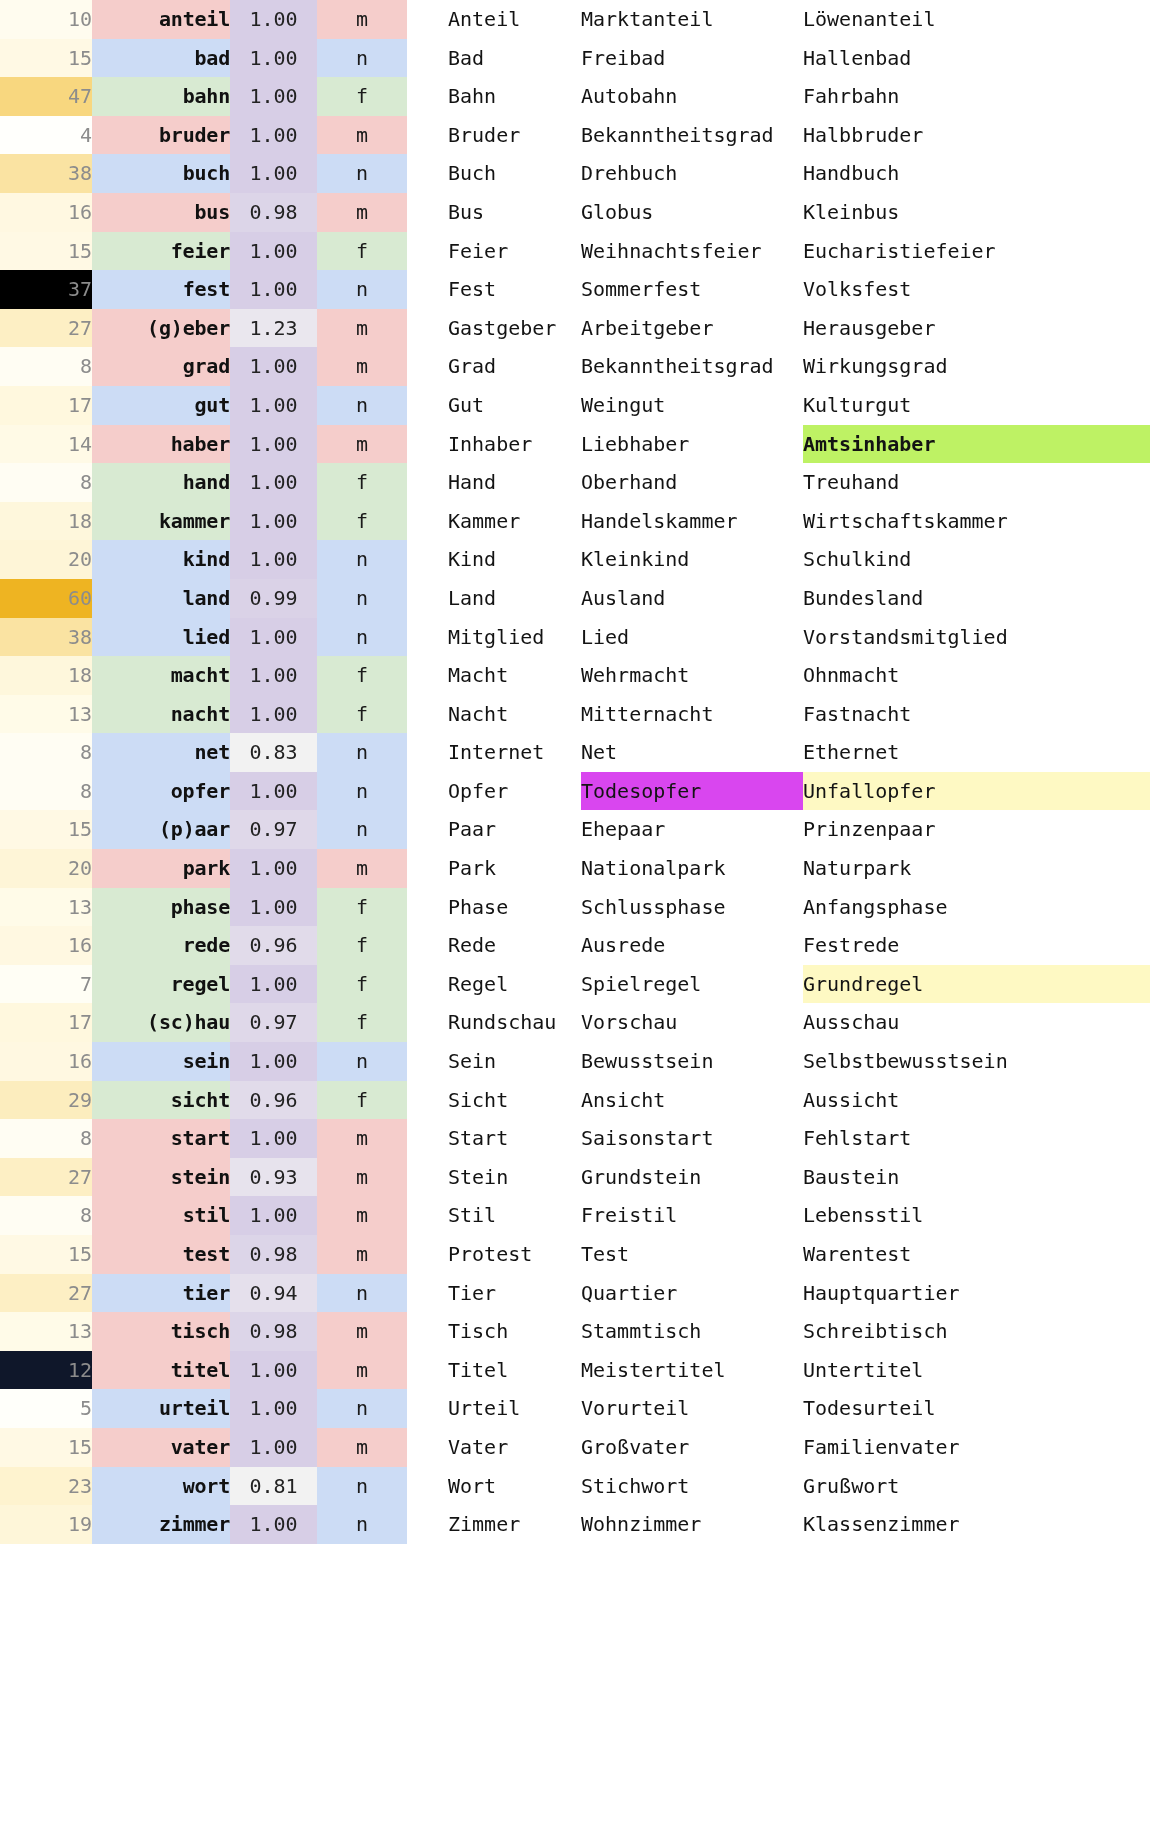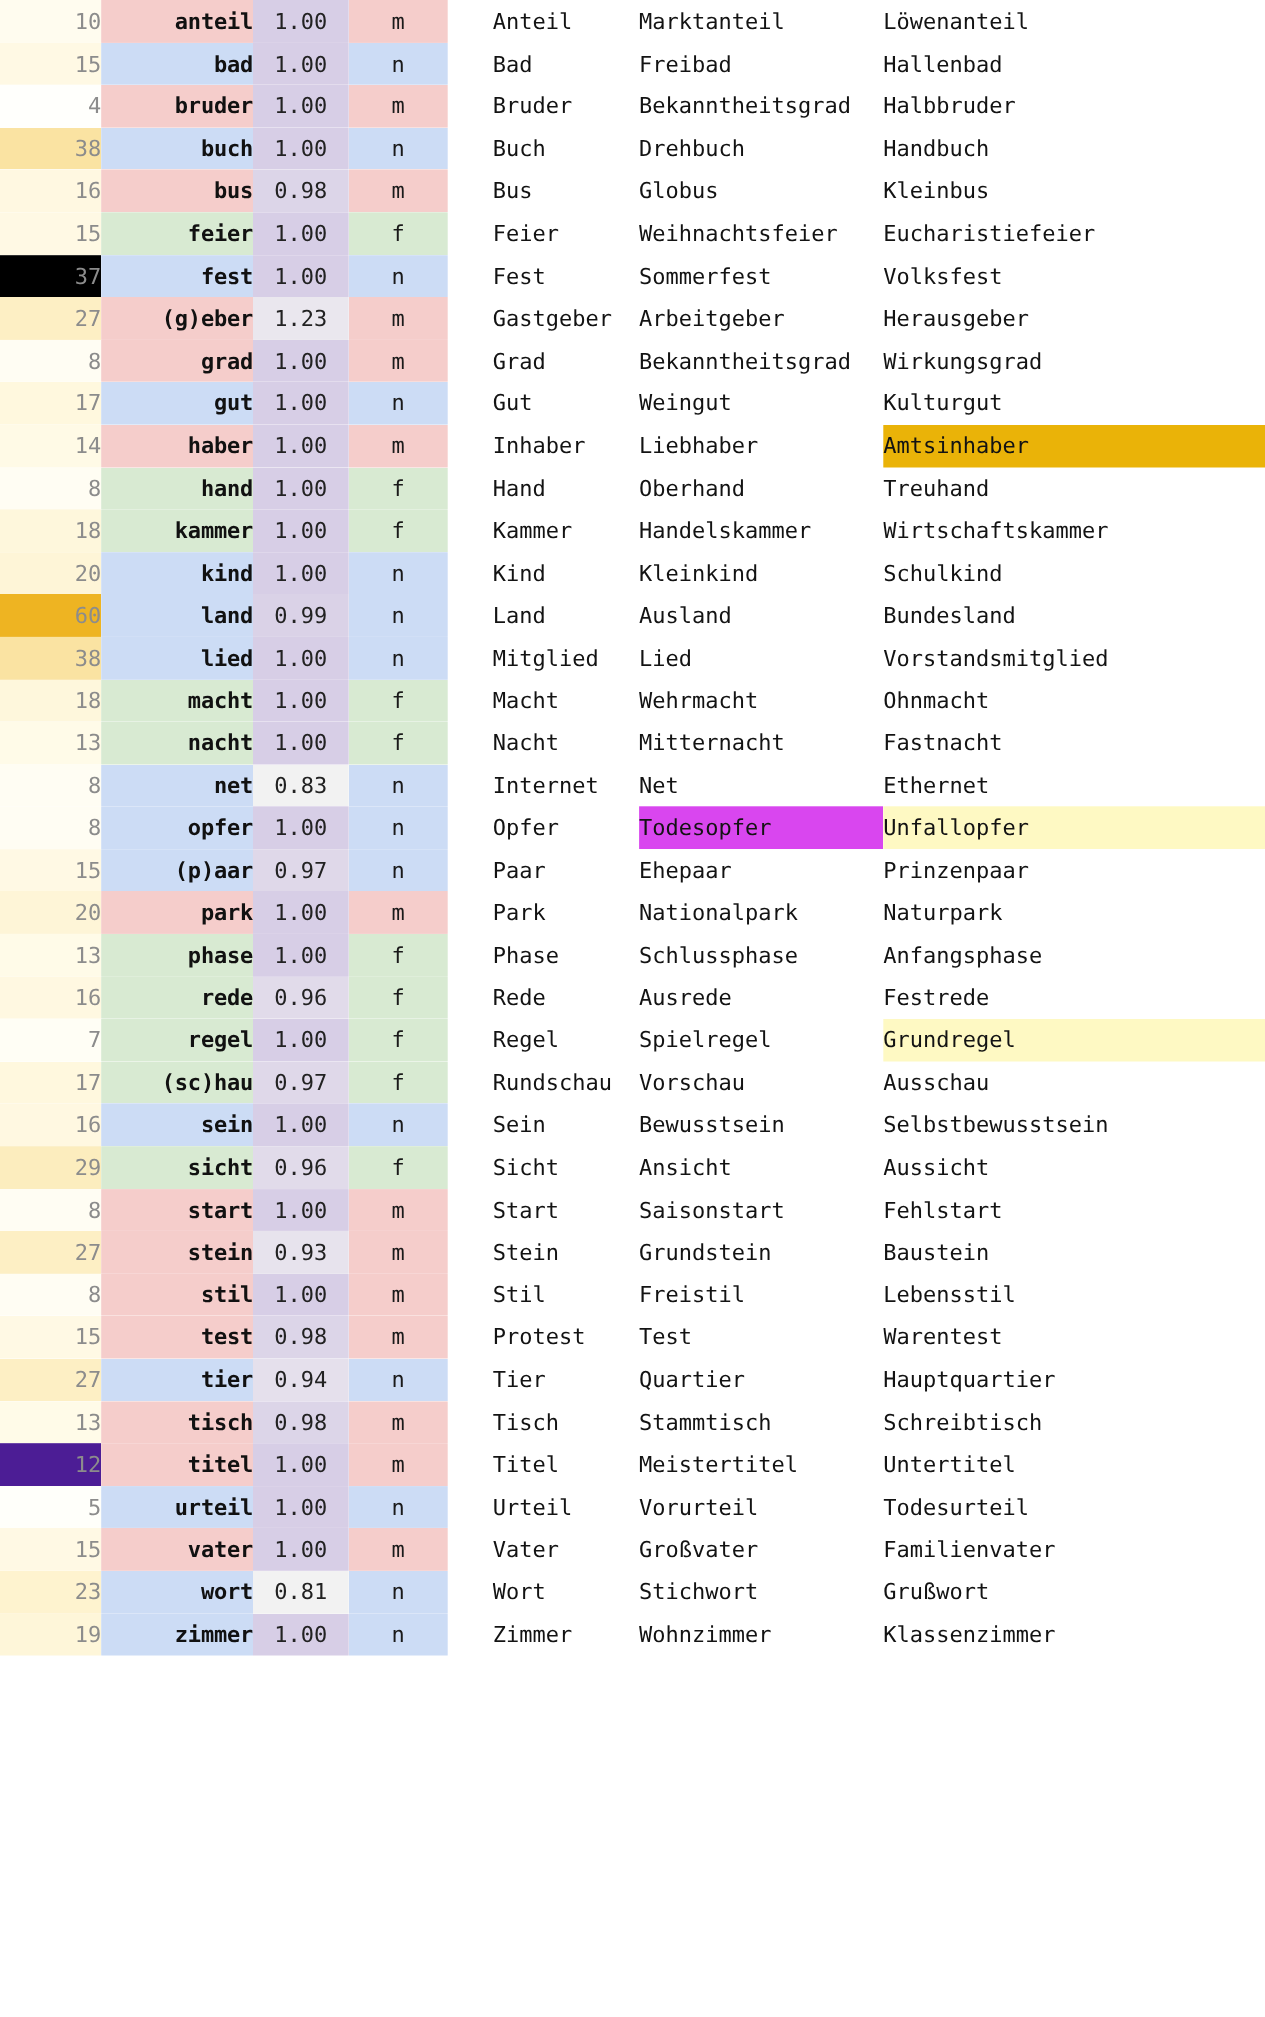--- a/index.html
+++ b/index.html
@@ -121,20 +121,30 @@
           <td class="count" style="background: rgb(255, 249, 228);">15</td>
           <td class="word" style="background: rgb(204, 220, 245);">bad</td>
           <td class="score" style="background: rgb(215, 206, 230);">1.00</td>
           <td class="gender" style="background: rgb(204, 220, 245);">n</td>
           <td class="gap" style="background: rgb(255, 255, 255);"></td>
           <td class="lemma" style="background: rgb(255, 255, 255);">Bad</td>
           <td class="ex1" style="background: rgb(255, 255, 255);">Freibad</td>
           <td class="ex2" style="background: rgb(255, 255, 255);">Hallenbad</td>
         </tr>
         <tr>
+          <td class="count" style="background: rgb(248, 215, 127);">47</td>
+          <td class="word" style="background: rgb(216, 234, 210);">bahn</td>
+          <td class="score" style="background: rgb(215, 206, 230);">1.00</td>
+          <td class="gender" style="background: rgb(216, 234, 210);">f</td>
+          <td class="gap" style="background: rgb(255, 255, 255);"></td>
+          <td class="lemma" style="background: rgb(255, 255, 255);">Bahn</td>
+          <td class="ex1" style="background: rgb(255, 255, 255);">Autobahn</td>
+          <td class="ex2" style="background: rgb(255, 255, 255);">Fahrbahn</td>
+        </tr>
+        <tr>
           <td class="count" style="background: rgb(255, 255, 252);">4</td>
           <td class="word" style="background: rgb(245, 205, 203);">bruder</td>
           <td class="score" style="background: rgb(215, 206, 230);">1.00</td>
           <td class="gender" style="background: rgb(245, 205, 203);">m</td>
           <td class="gap" style="background: rgb(255, 255, 255);"></td>
           <td class="lemma" style="background: rgb(255, 255, 255);">Bruder</td>
           <td class="ex1" style="background: rgb(255, 255, 255);">Bekanntheitsgrad</td>
           <td class="ex2" style="background: rgb(255, 255, 255);">Halbbruder</td>
         </tr>
         <tr>
@@ -208,21 +218,21 @@
           <td class="ex2" style="background: rgb(255, 255, 255);">Kulturgut</td>
         </tr>
         <tr>
           <td class="count" style="background: rgb(255, 250, 230);">14</td>
           <td class="word" style="background: rgb(245, 205, 203);">haber</td>
           <td class="score" style="background: rgb(215, 206, 230);">1.00</td>
           <td class="gender" style="background: rgb(245, 205, 203);">m</td>
           <td class="gap" style="background: rgb(255, 255, 255);"></td>
           <td class="lemma" style="background: rgb(255, 255, 255);">Inhaber</td>
           <td class="ex1" style="background: rgb(255, 255, 255);">Liebhaber</td>
-          <td class="ex2" style="background: #eab308;">Amtsinhaber</td>
+          <td class="ex2" style="background: #bef264; font-weight: bold;">Amtsinhaber</td>
         </tr>
         <tr>
           <td class="count" style="background: rgb(255, 253, 243);">8</td>
           <td class="word" style="background: rgb(216, 234, 210);">hand</td>
           <td class="score" style="background: rgb(215, 206, 230);">1.00</td>
           <td class="gender" style="background: rgb(216, 234, 210);">f</td>
           <td class="gap" style="background: rgb(255, 255, 255);"></td>
           <td class="lemma" style="background: rgb(255, 255, 255);">Hand</td>
           <td class="ex1" style="background: rgb(255, 255, 255);">Oberhand</td>
           <td class="ex2" style="background: rgb(255, 255, 255);">Treuhand</td>
@@ -441,21 +451,21 @@
           <td class="count" style="background: rgb(255, 251, 232);">13</td>
           <td class="word" style="background: rgb(245, 205, 203);">tisch</td>
           <td class="score" style="background: rgb(220, 213, 232);">0.98</td>
           <td class="gender" style="background: rgb(245, 205, 203);">m</td>
           <td class="gap" style="background: rgb(255, 255, 255);"></td>
           <td class="lemma" style="background: rgb(255, 255, 255);">Tisch</td>
           <td class="ex1" style="background: rgb(255, 255, 255);">Stammtisch</td>
           <td class="ex2" style="background: rgb(255, 255, 255);">Schreibtisch</td>
         </tr>
         <tr>
-          <td class="count" style="background: #4c1d95; padding-left: 12px;">12</td>
+          <td class="count" style="background: #0f172a; padding-left: 12px;">12</td>
           <td class="word" style="background: rgb(245, 205, 203);">titel</td>
           <td class="score" style="background: rgb(215, 206, 230);">1.00</td>
           <td class="gender" style="background: rgb(245, 205, 203);">m</td>
           <td class="gap" style="background: rgb(255, 255, 255);"></td>
           <td class="lemma" style="background: rgb(255, 255, 255);">Titel</td>
           <td class="ex1" style="background: rgb(255, 255, 255);">Meistertitel</td>
           <td class="ex2" style="background: rgb(255, 255, 255);">Untertitel</td>
         </tr>
         <tr>
           <td class="count" style="background: rgb(255, 255, 250);">5</td>

